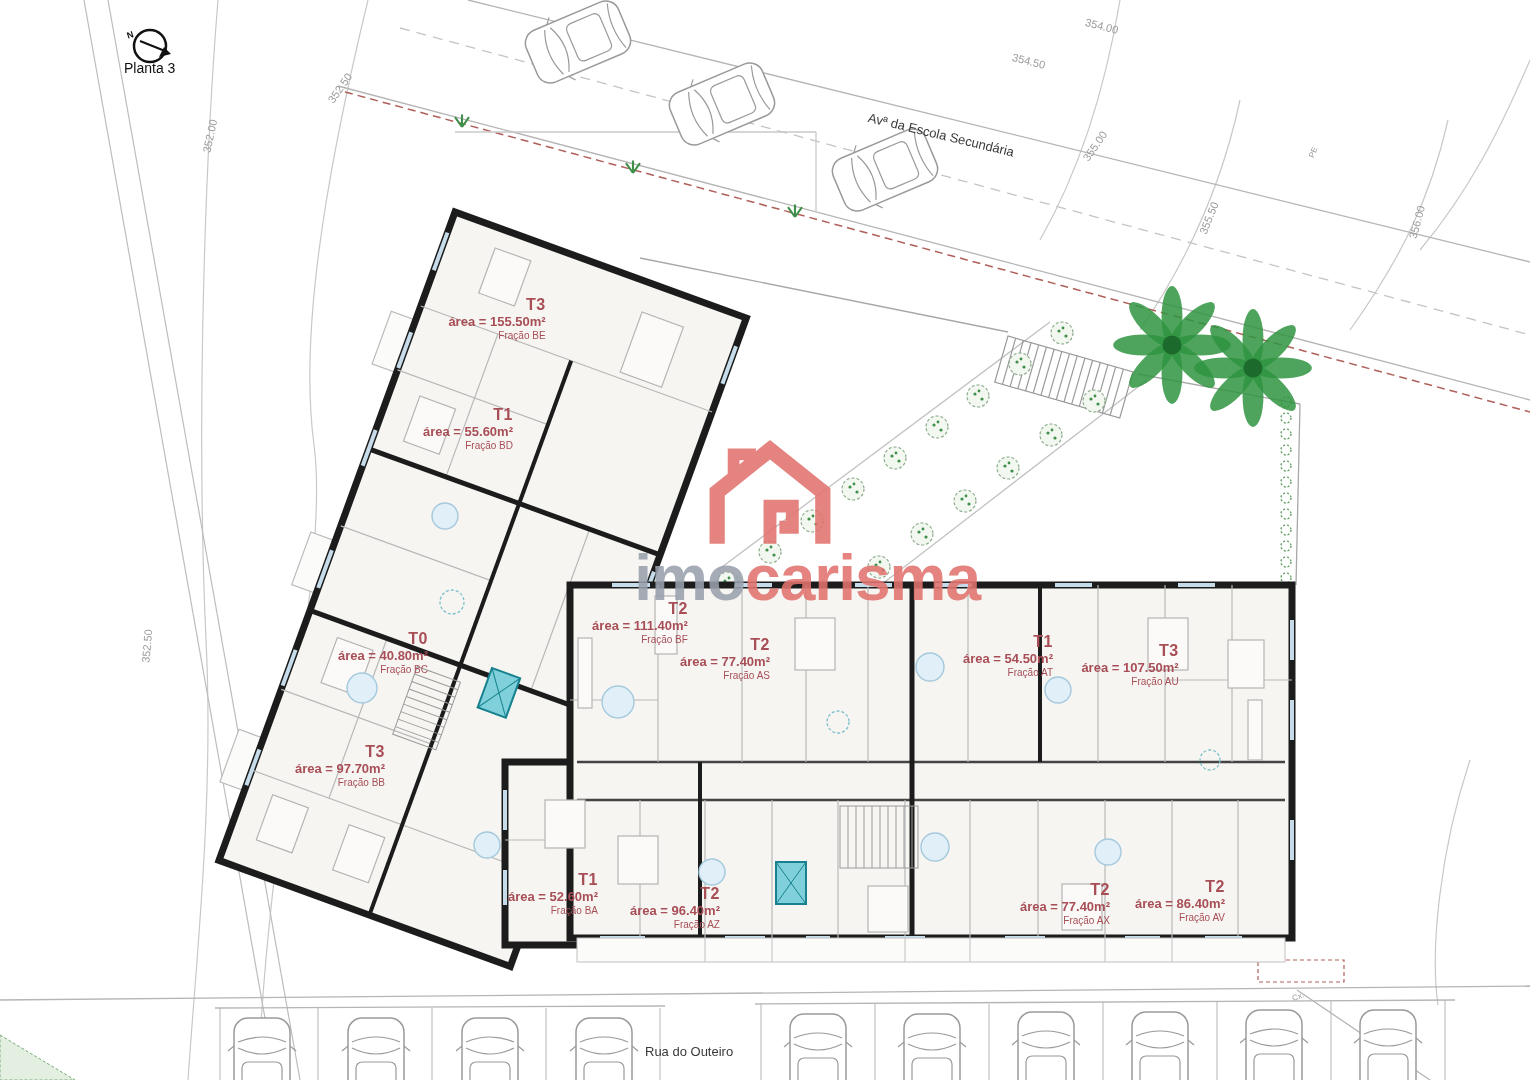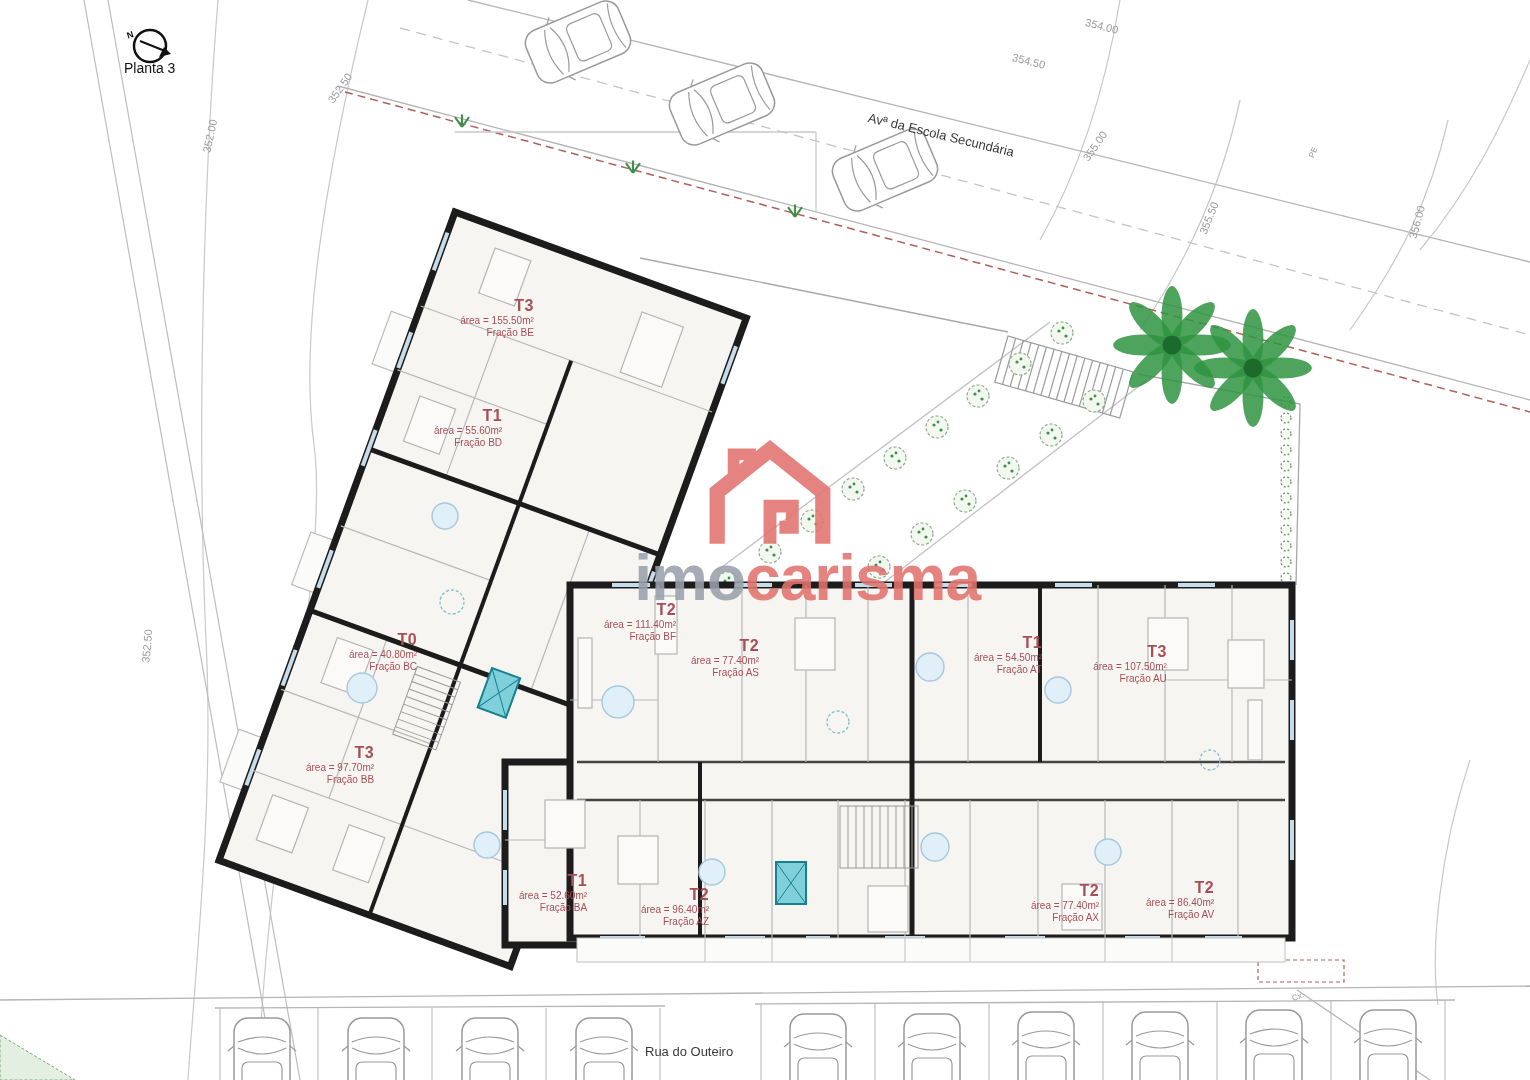--- a/index.html
+++ b/index.html
@@ -7,21 +7,21 @@
           font-family:"Liberation Sans", sans-serif;}
   .plan-svg{position:absolute;left:0;top:0;z-index:1;}
   .lbl{position:absolute;color:#9b9b9b;font-size:11px;white-space:nowrap;z-index:2;}
   .street{position:absolute;color:#3a3a3a;font-size:13px;white-space:nowrap;z-index:2;}
   .planta{position:absolute;left:124px;top:60px;color:#111;font-size:14px;z-index:2;}
   .north-n{position:absolute;left:127px;top:30px;color:#111;font-size:9px;font-weight:bold;
            transform:rotate(-18deg);z-index:2;}
   .unit{position:absolute;text-align:right;color:#a84e56;z-index:2;line-height:1.2;
         transform:translate(-50%,-50%);white-space:nowrap;}
   .unit .ut{display:block;font-size:16px;font-weight:bold;letter-spacing:.5px;}
-  .unit .ua{display:block;font-size:10px;}
+  .unit .ua{display:block;font-size:13px;font-weight:bold;}
   .unit .uf{display:block;font-size:10px;font-weight:normal;}
   .logo{position:absolute;left:560px;top:438px;width:420px;text-align:right;z-index:3;
         opacity:.88;pointer-events:none;}
   .logo-house{display:block;margin:0 auto;}
   .logo-word{font-size:64px;font-weight:bold;letter-spacing:-1px;line-height:1;}
   .logo-word .imo{color:#99a1ad;}
   .logo-word .carisma{color:#e2736f;}
   .logo-tag{margin-top:4px;font-size:19px;color:#eba7a3;letter-spacing:9px;font-weight:bold;}
   .tiny{font-size:8px;}
 </style>

